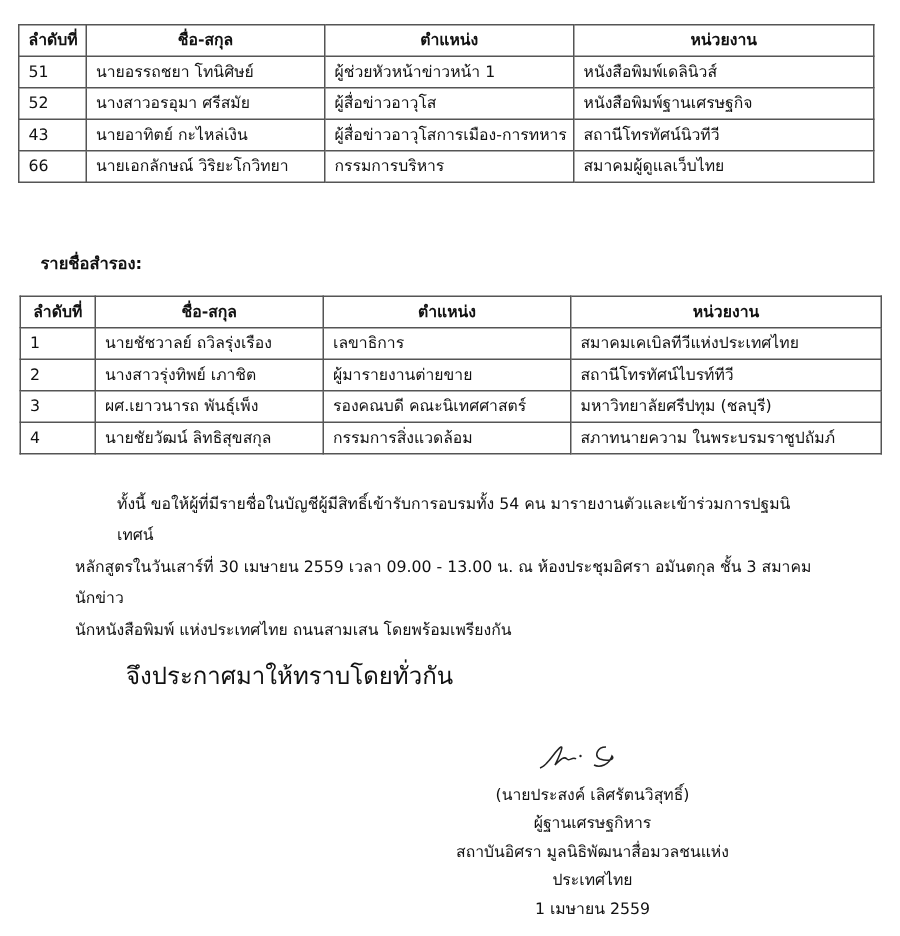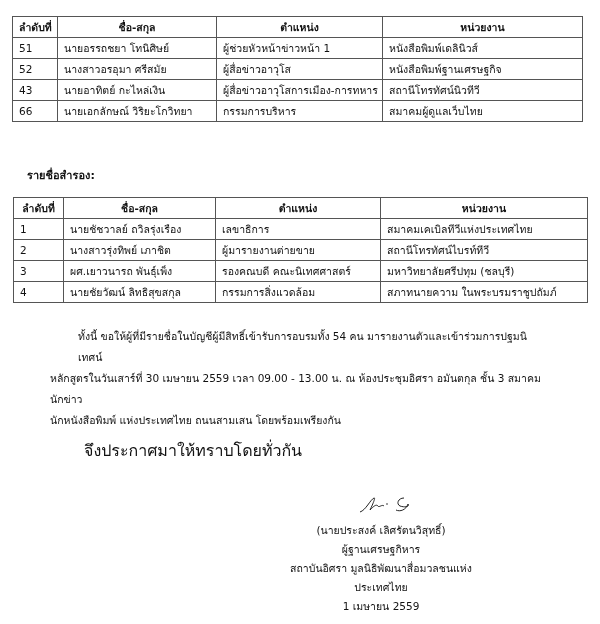--- a/index.html
+++ b/index.html
@@ -24,21 +24,21 @@
   }
   .para {
     position:absolute; left:50px; top:326px; width:500px; line-height:21px; font-size:10.5px;
   }
   .para .indent { padding-left:28px; }
   .closing { position:absolute; left:84px; top:390px; font-size:16px;margin-top:48px; }
   .signature {
     position:absolute; left:356px; top:492px; width:60px; height:26px;
   }
   .sig-block {
-    position:absolute; left:266px; top:521px; width:230px; text-align:center;
+    position:absolute; left:280px; top:521px; width:230px; text-align:center;
     font-size:10.5px; line-height:19px;
   }
 </style>
 </head>
 <body>
 
 <table class="roster" id="t1">
   <colgroup>
       <col style="width:45px">
       <col style="width:159px">

